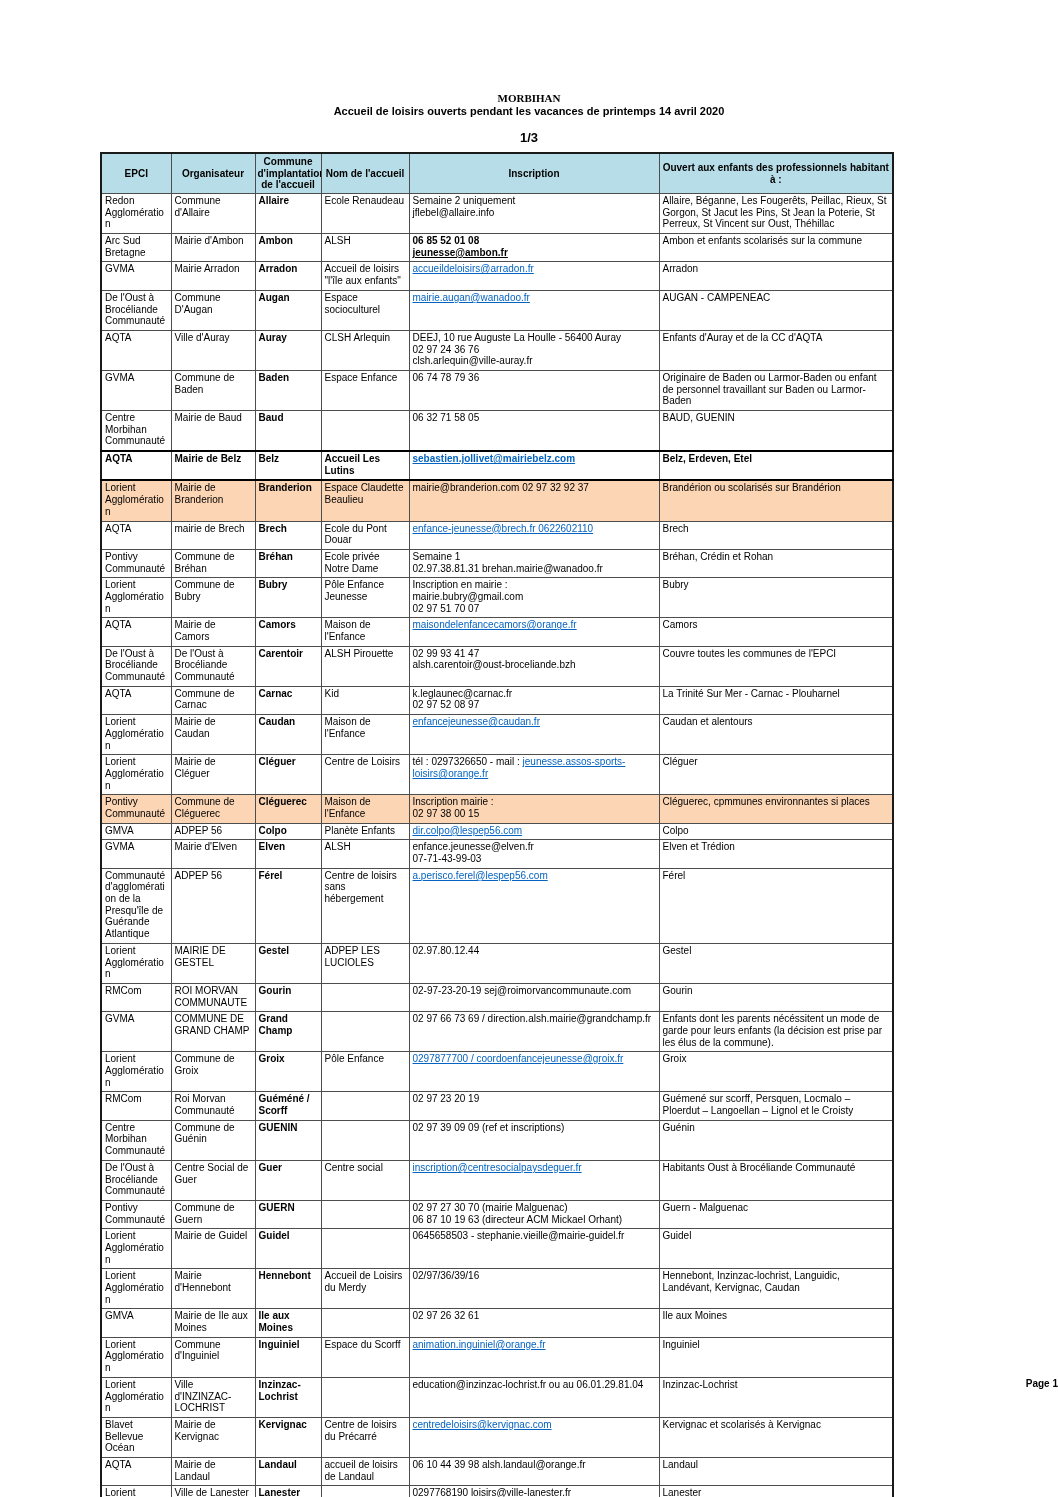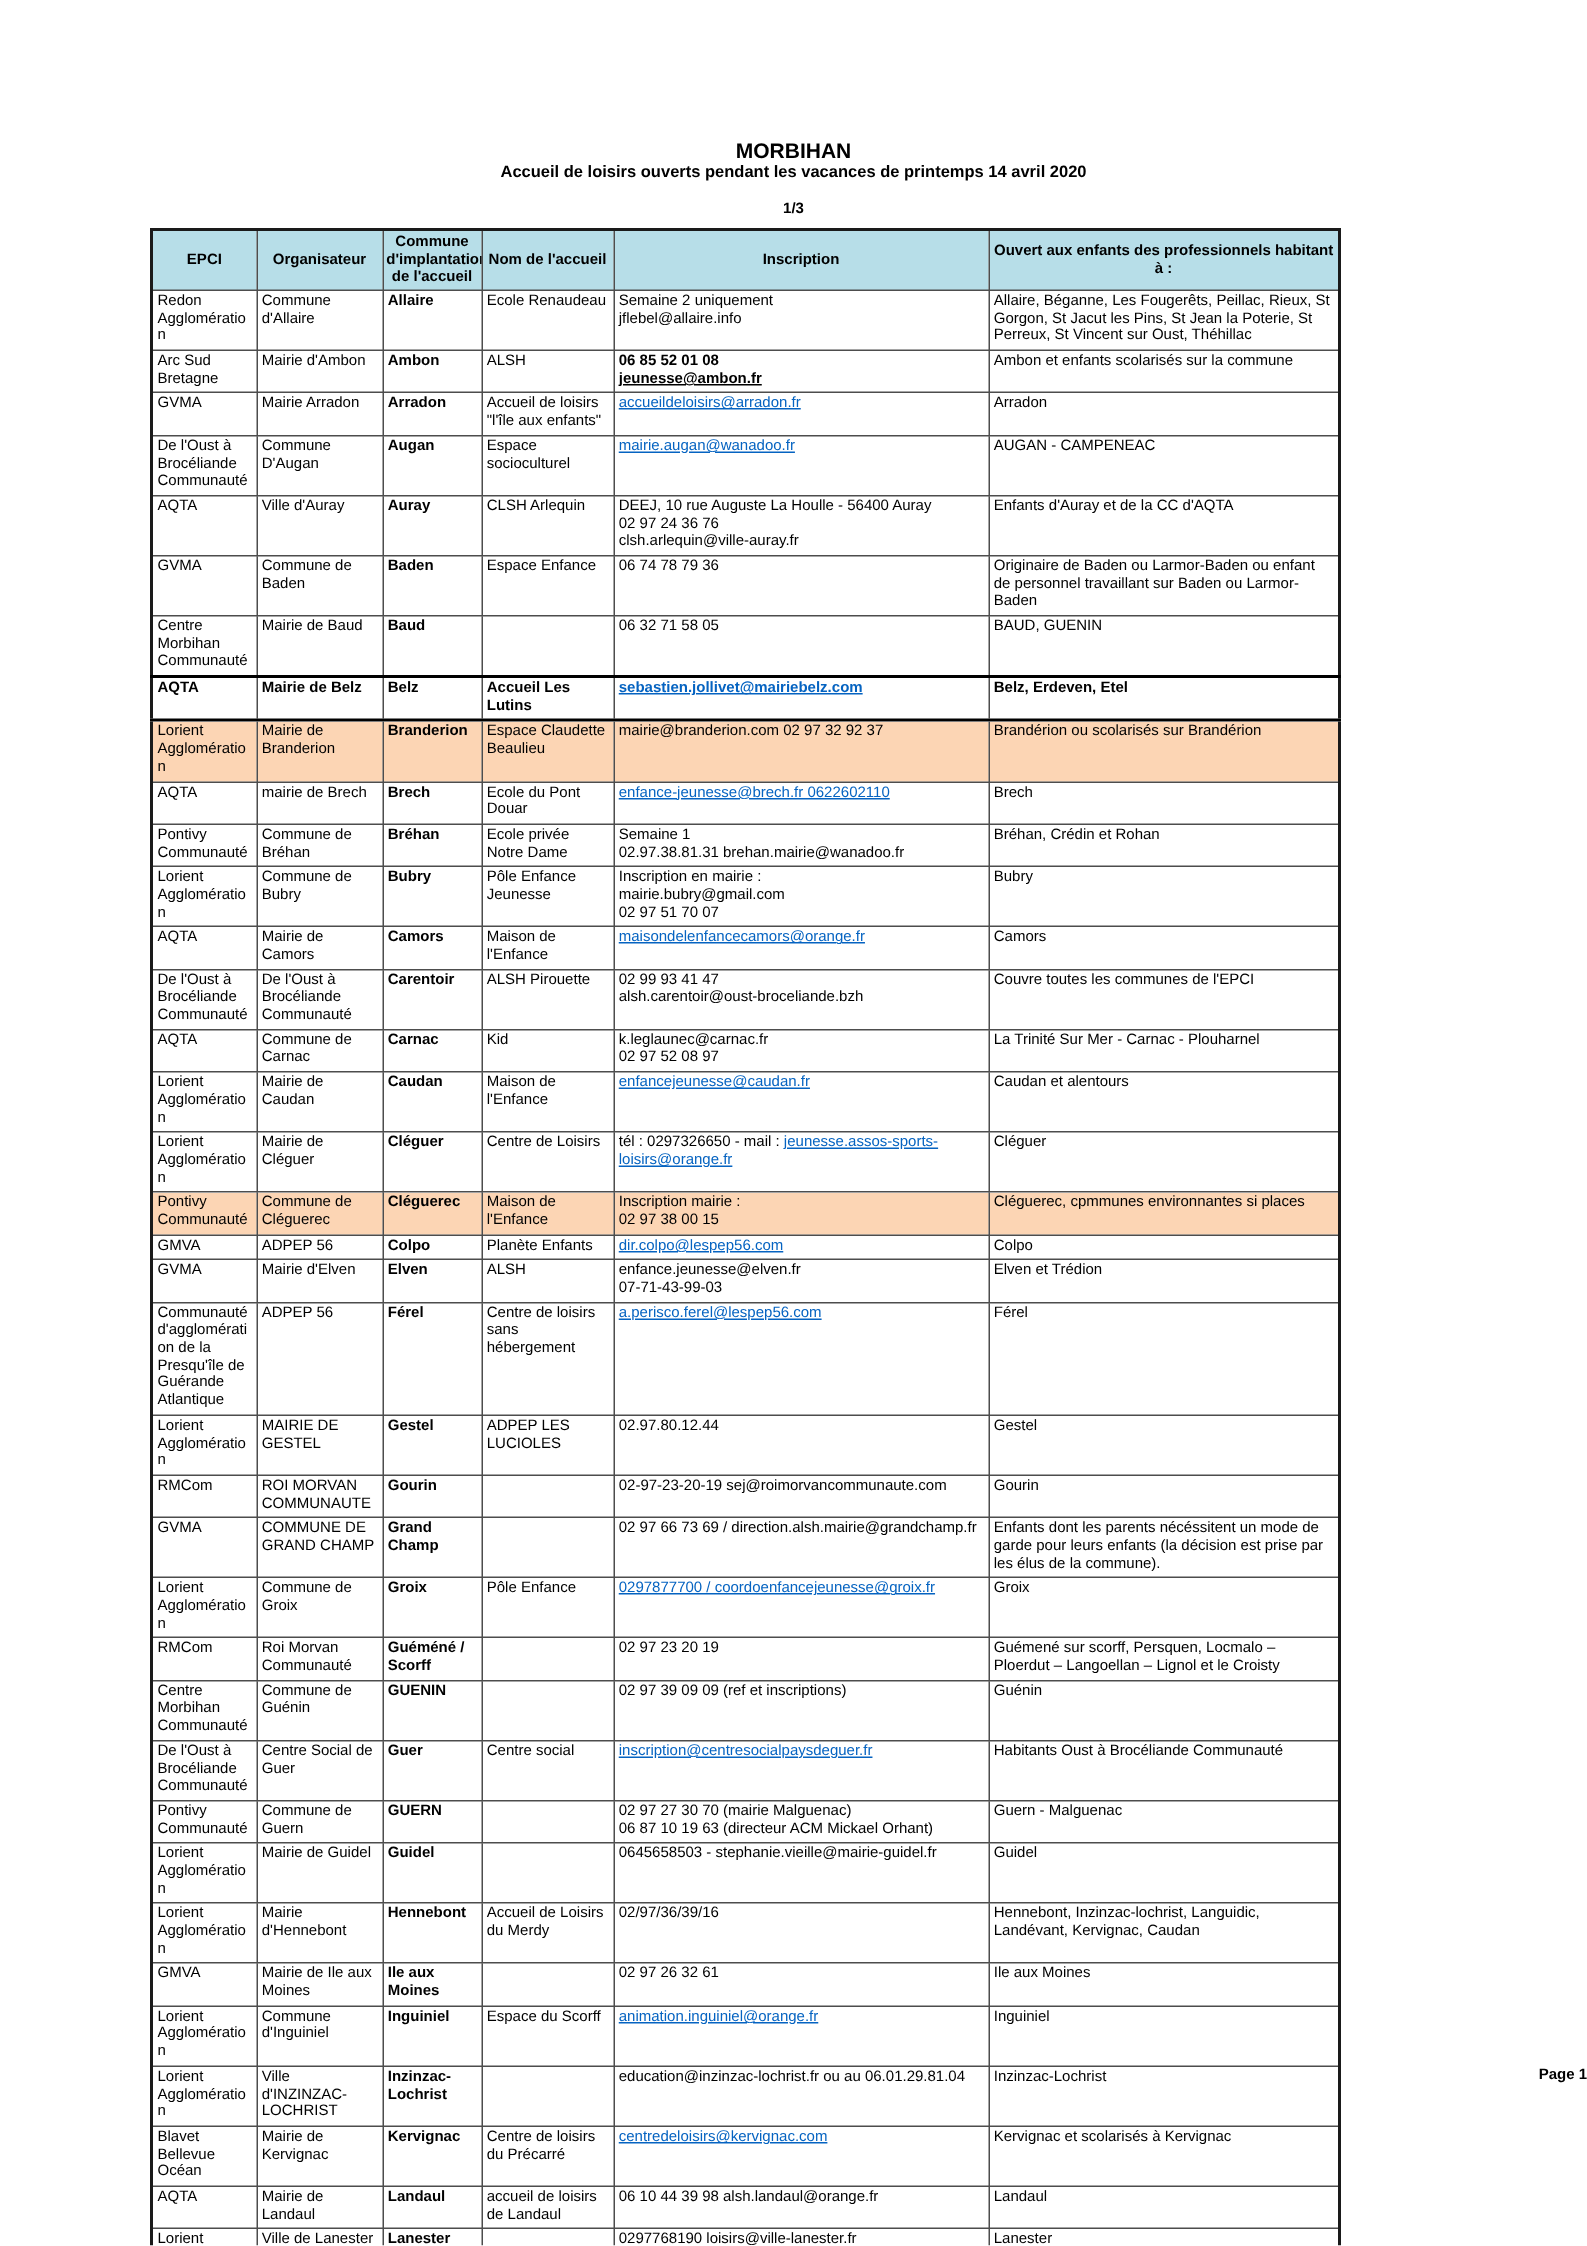--- a/index.html
+++ b/index.html
@@ -5,23 +5,23 @@
   html,body{margin:0;padding:0;background:#ffffff;}
   .page{
     position:relative;
     width:1058px;height:1497px;
     background:#ffffff;
     font-family:"Liberation Sans","DejaVu Sans",sans-serif;
     color:#000;
     overflow:hidden;
   }
   .titles{padding-top:92px;text-align:center;line-height:1.2;}
-  .doc-title{font-size:14px;font-weight:bold;}
+  .doc-title{font-size:11px;font-weight:bold;font-family:Liberation Serif, serif;}
   .doc-subtitle{font-size:11px;font-weight:bold;}
-  .page-indicator{font-size:10px;font-weight:bold;margin-top:12px;}
+  .page-indicator{font-size:13px;font-weight:bold;margin-top:12px;}
   table.grid{
     border-collapse:collapse;
     table-layout:fixed;
     margin-left:100px;
     margin-top:6px;
     width:792px;
     font-size:10px;
     line-height:1.17;
     border:2px solid #1a1a1a;
   }

